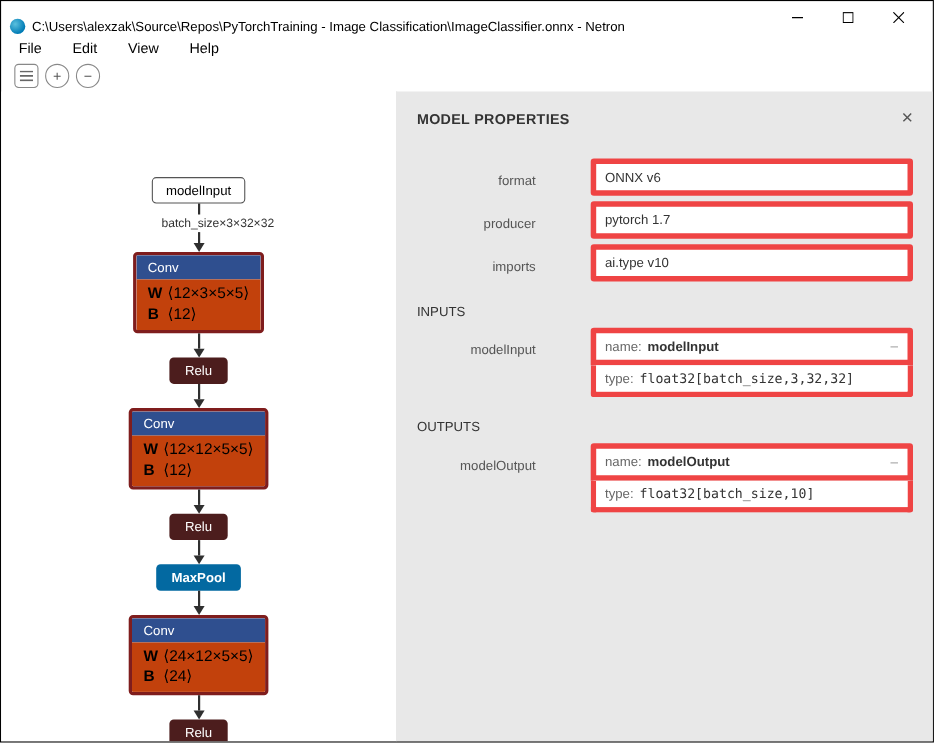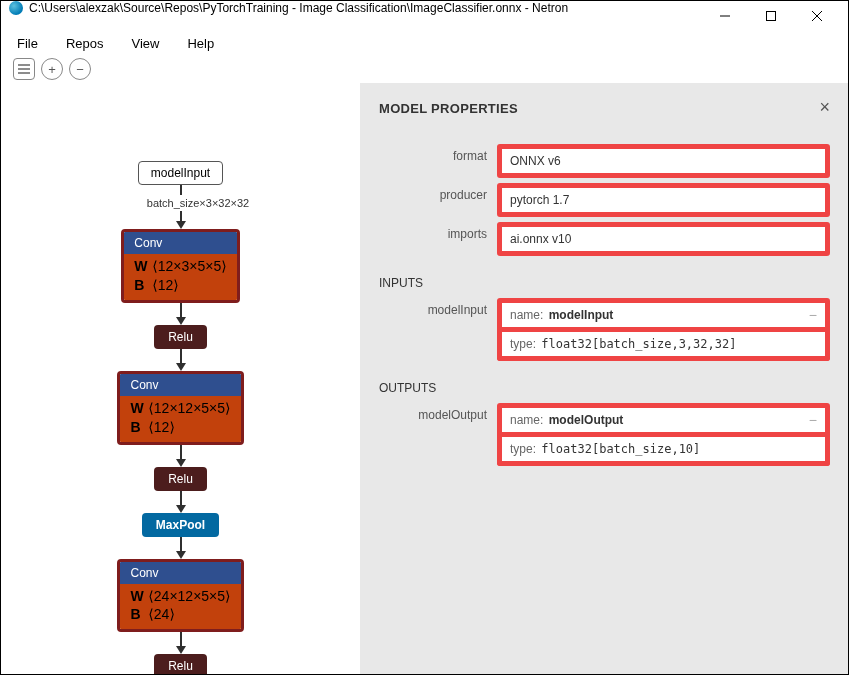--- a/index.html
+++ b/index.html
@@ -1,19 +1,19 @@
 <!DOCTYPE html>
 <html><head>
   <meta charset="utf-8">
   <style>
     * { margin: 0; padding: 0; box-sizing: border-box; font-family: "Segoe UI", Arial, sans-serif; }
     body { width: 849px; height: 675px; background: #fff; border: 1px solid #000; display: flex; flex-direction: column; overflow: hidden; }
 
     
-    .titlebar { height: 30px; display: flex; align-items: flex-start; padding: 0 8px; font-size: 12px; color: #000; }
+    .titlebar { height: 30px; display: flex; align-items: flex-end; padding: 0 8px; font-size: 12px; color: #000; }
     .titlebar .icon { width: 14px; height: 14px; border-radius: 50%; background: radial-gradient(circle at 35% 35%, #5bc0de 0%, #007bb5 70%); margin-right: 6px; }
     .titlebar .title { flex: 1; white-space: nowrap; overflow: hidden; text-overflow: ellipsis; }
     .winbtns { display: flex; gap: 0; }
     .winbtn { width: 46px; height: 30px; display: flex; align-items: center; justify-content: center; font-size: 10px; cursor: default; }
 
     
     .menubar { height: 24px; display: flex; align-items: center; gap: 12px; padding: 0 8px; font-size: 13px; }
     .menubar span { padding: 2px 8px; cursor: default; }
 
     
@@ -40,21 +40,21 @@
     .layer .lbody .k { font-weight: 700; display: inline-block; width: 14px; }
 
     .pill { border-radius: 4px; padding: 5px 14px; font-size: 12px; color: #fff; }
     .pill.relu { background: #4c1d1d; }
     .pill.pool { background: #0369a1; font-weight: bold; }
 
     
     .panel h2 { font-size: 13px; letter-spacing: 0.3px; color: #333; font-weight: 700; }
     .panel .close { float: right; font-size: 18px; color: #555; cursor: default; line-height: 13px; }
     .panel h3 { font-size: 12px; font-weight: 400; margin: 20px 0 8px 0; color: #333; }
-    .prow { display: flex; margin-bottom: 5px; align-items: flex-start; }
+    .prow { display: flex; margin-bottom: 5px; align-items: center; gap: 40px; }
     .plabel { width: 118px; text-align: right; font-size: 12px; color: #555; padding: 5px 10px 0 0; }
     .pvalue { flex: 1; background: #fff; border: 5px solid #ef4444; border-radius: 3px; padding: 5px 8px; font-size: 12px; color: #333; position: relative; }
     .pvalue .valname { color: #666; margin-right: 2px; }
     .pvalue .valbold { font-weight: 700; }
     .pvalue .mono { font-family: Consolas, monospace; font-size: 12px; }
     .pvalue .dash { position: absolute; right: 8px; top: 4px; color: #aaa; font-size: 14px; }
     .pvalue.stack { border-top: none; border-top-left-radius: 0; border-top-right-radius: 0; }
     .pvalue.stack-first { border-bottom-left-radius: 0; border-bottom-right-radius: 0; }
   </style>
 </head>
@@ -78,21 +78,21 @@
         <svg width="10" height="10">
           <line x1="0" y1="0" x2="10" y2="10" stroke="#000" stroke-width="1"></line>
           <line x1="10" y1="0" x2="0" y2="10" stroke="#000" stroke-width="1"></line>
         </svg>
       </div>
   </div>
 </div>
 
 <div class="menubar">
   <span>File</span>
-  <span>Repos</span>
+  <span>Edit</span>
   <span>View</span>
   <span>Help</span>
 </div>
 
 <div class="toolbar">
   <div class="toolbtn hamburger">
     <svg width="12" height="10">
         <line x1="0" y1="1" x2="12" y2="1" stroke="#666" stroke-width="1.5"></line>
         <line x1="0" y1="5" x2="12" y2="5" stroke="#666" stroke-width="1.5"></line>
         <line x1="0" y1="9" x2="12" y2="9" stroke="#666" stroke-width="1.5"></line>
@@ -174,21 +174,21 @@
     <div class="prow">
       <div class="plabel">format</div>
       <div class="pvalue">ONNX v6</div>
     </div>
     <div class="prow">
       <div class="plabel">producer</div>
       <div class="pvalue">pytorch 1.7</div>
     </div>
     <div class="prow">
       <div class="plabel">imports</div>
-      <div class="pvalue">ai.onnx v10</div>
+      <div class="pvalue">ai.type v10</div>
     </div>
 
     <h3>INPUTS</h3>
     <div class="prow" style="margin-bottom:0">
       <div class="plabel">modelInput</div>
       <div class="pvalue stack-first">
         <span class="valname">name:</span> <span class="valbold">modelInput</span>
         <span class="dash">−</span>
       </div>
     </div>

